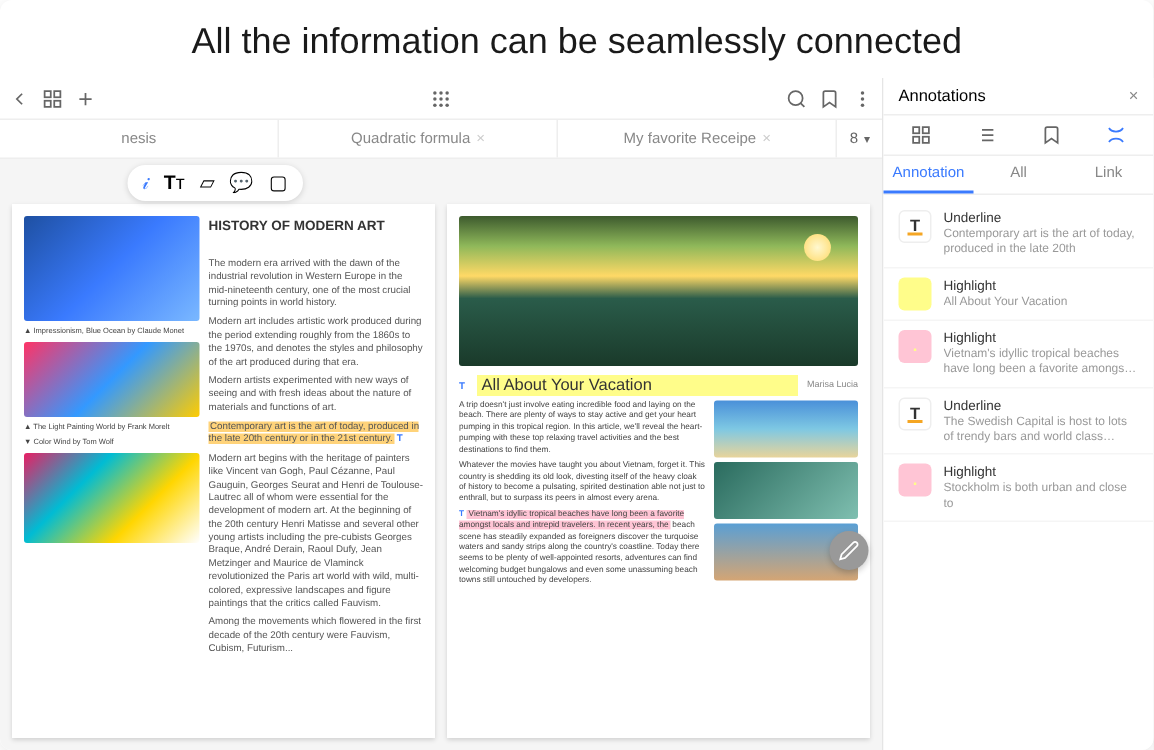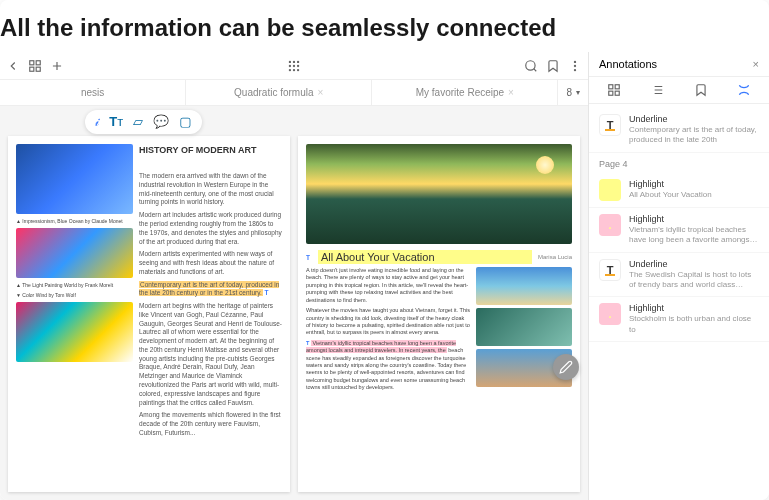--- a/index.html
+++ b/index.html
@@ -1,29 +1,29 @@
 <!DOCTYPE html>
 <html><head>
 <meta charset="utf-8">
 <style>
 *{margin:0;padding:0;box-sizing:border-box;font-family:-apple-system,BlinkMacSystemFont,"Segoe UI",sans-serif}
 body{width:769px;height:500px;background:#fff;overflow:hidden;border-radius:8px;box-shadow:0 2px 10px rgba(0,0,0,0.1)}
-.hero{text-align:left;font-size:24px;font-weight:700;padding:14px 0 10px;color:#1a1a1a}
+.hero{text-align:center;font-size:24px;font-weight:400;padding:14px 0 10px;color:#1a1a1a}
 .app{display:flex;height:calc(500px - 52px);background:#fafafa}
 .left-area{flex:1;border-right:1px solid #e5e5e5;display:flex;flex-direction:column;overflow:hidden}
 .topbar{display:flex;align-items:center;height:28px;padding:0 6px;gap:8px;border-bottom:1px solid #eee;background:#fff}
 .topbar .ico{width:14px;height:14px;color:#666;cursor:pointer}
 .tabs{display:flex;height:26px;background:#fff;border-bottom:1px solid #eee;font-size:10px}
 .tab{flex:1;display:flex;align-items:center;justify-content:center;gap:4px;color:#888;border-right:1px solid #eee;position:relative;padding:0 4px;overflow:hidden;white-space:nowrap}
 .tab.active{color:#3a7afe}
 .tab.active::after{content:"";position:absolute;bottom:0;left:0;right:0;height:2px;background:#3a7afe}
 .tab .x{font-size:10px;color:#ccc}
 .tab-count{display:flex;align-items:center;padding:0 8px;font-size:10px;color:#666;gap:4px}
 .toolbar-float{position:absolute;top:110px;left:85px;background:#fff;border-radius:18px;padding:4px 10px;display:flex;gap:10px;box-shadow:0 1px 4px rgba(0,0,0,0.15);z-index:5}
-.toolbar-float span{font-size:13px;color:#0369a1}
+.toolbar-float span{font-size:13px;color:#000000}
 .pages{flex:1;display:flex;gap:8px;padding:30px 8px 8px;overflow:hidden;background:#f5f5f5;position:relative}
 .page{background:#fff;box-shadow:0 1px 3px rgba(0,0,0,0.15);flex:1;padding:8px;font-size:6.5px;color:#333;overflow:hidden}
 .p1{display:flex;gap:6px}
 .p1-imgs{width:44%;display:flex;flex-direction:column;gap:4px}
 .thumb{width:100%;background:linear-gradient(135deg,#1e50a2,#3a7afe,#7ab8ff);border-radius:2px}
 .thumb.t1{height:70px}
 .thumb.t2{height:50px;background:linear-gradient(135deg,#ff3366,#3399ff,#ffcc00)}
 .thumb.t3{height:60px;background:linear-gradient(135deg,#e91e63,#00bcd4,#ffd600,#fff)}
 .cap{font-size:5px;color:#444;line-height:1.2}
 .p1-txt{flex:1;line-height:1.35}
@@ -207,29 +207,33 @@
           <line x1="3" y1="12" x2="3.01" y2="12"></line>
           <line x1="3" y1="18" x2="3.01" y2="18"></line>
         </svg>
       <svg class="ico" viewBox="0 0 24 24" fill="none" stroke="currentColor" stroke-width="2">
           <path d="M19 21l-7-5-7 5V5a2 2 0 012-2h10a2 2 0 012 2z"></path>
         </svg>
       <svg class="ico active" viewBox="0 0 24 24" fill="none" stroke="currentColor" stroke-width="2">
           <path d="M4 20s2-4 8-4 8 4 8 4M4 4s2 4 8 4 8-4 8-4"></path>
         </svg>
     </div>
+    <div class="panel-tabs">
+      <div class="active">Annotation</div>
+      <div>All</div>
+      <div>Link</div>
+    </div>
     <div class="panel-list">
       <div class="anno">
         <div class="anno-ico ul-ico">T</div>
         <div class="anno-txt">
             <div class="anno-t">Underline</div>
             <div class="anno-d">Contemporary art is the art of today, produced in the late 20th</div>
           </div>
       </div>
-      <div class="sec-label">Page 4</div>
       <div class="anno">
         <div class="anno-ico hl-ico">.</div>
         <div class="anno-txt">
             <div class="anno-t">Highlight</div>
             <div class="anno-d">All About Your Vacation</div>
           </div>
       </div>
       <div class="anno">
         <div class="anno-ico hl-ico pink">.</div>
         <div class="anno-txt">

